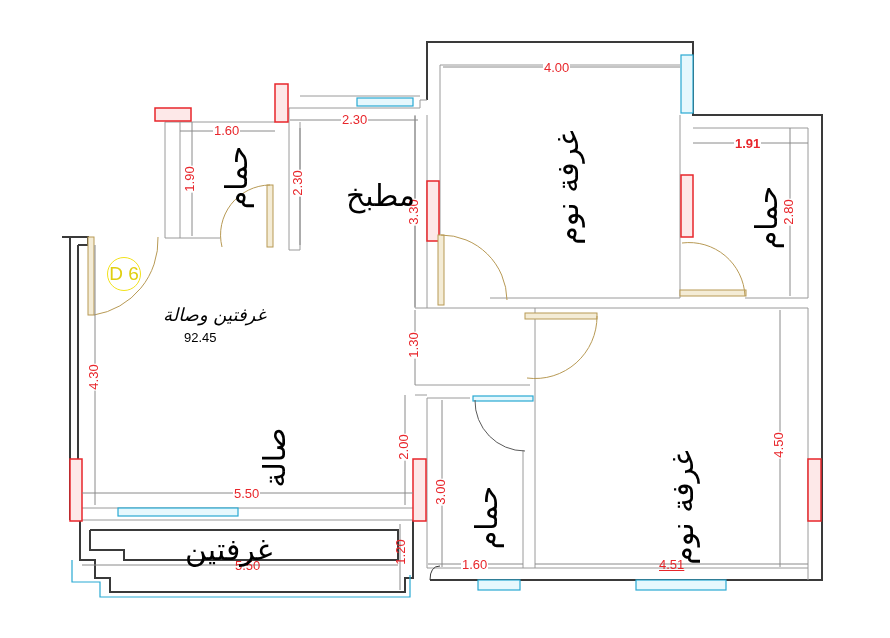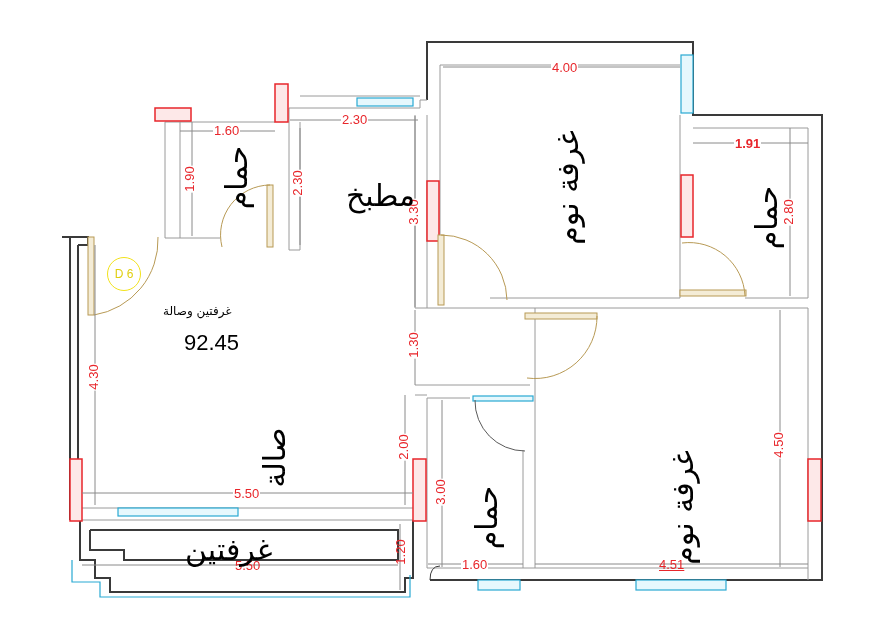--- a/index.html
+++ b/index.html
@@ -10,21 +10,21 @@
   .dim { stroke: #8a8a8a; stroke-width: 1; fill: none; }
   .col { fill: #fde8e8; stroke: #e8262b; stroke-width: 1.5; }
   .win { fill: #e6f8fd; stroke: #29a9d3; stroke-width: 1.2; }
   .door { fill: none; stroke: #b89a55; stroke-width: 1; }
   .doorleaf { fill: #f4ecd6; stroke: #b89a55; stroke-width: 1; }
   .bdoor { fill: none; stroke: #5a5a5a; stroke-width: 1; }
   .lbl { position: absolute; color: #000; white-space: nowrap; }
   .dimlbl { position: absolute; color: #e8262b; font-family: "Liberation Sans", sans-serif; font-size: 13px; white-space: nowrap; background: #fff; line-height: 14px; padding: 0 1px; }
   .vert { transform: rotate(-90deg); transform-origin: center center; }
   .roomname { font-size: 30px; font-family: "DejaVu Sans", sans-serif; }
-  .d6 { position: absolute; left: 107px; top: 257px; width: 32px; height: 32px; border: 1.5px solid #f2e21b; border-radius: 50%; color: #e0cf10; font-family: "Liberation Sans", sans-serif; font-size: 12px; text-align: center; line-height: 32px; }
+  .d6 { position: absolute; left: 107px; top: 257px; width: 32px; height: 32px; border: 1.5px solid #f2e21b; border-radius: 50%; color: #e0cf10; font-family: "Liberation Sans", sans-serif; font-size: 19px; text-align: center; line-height: 32px; }
 </style>
 </head>
 <body>
 
 <svg width="890" height="638" viewBox="0 0 890 638">
 
   <g>
 
     <polyline class="wall" points="427,100 427,42 693,42 693,115 822,115 822,580 757,580"></polyline>
     <polyline class="wall" points="822,580 430,580"></polyline>
@@ -126,21 +126,21 @@
     <line class="dim" x1="535" y1="564" x2="808" y2="564"></line>
     <line class="dim" x1="780" y1="310" x2="780" y2="567"></line>
   </g>
 </svg>
 
 <div class="dimlbl" style="left:213px;top:124px;">1.60</div>
 <div class="dimlbl vert" style="left:176px;top:172px;">1.90</div>
 <div class="dimlbl" style="left:341px;top:113px;">2.30</div>
 <div class="dimlbl vert" style="left:284px;top:176px;">2.30</div>
 <div class="dimlbl vert" style="left:400px;top:205px;">3.30</div>
-<div class="dimlbl" style="left:543px;top:61px;margin-left:8px;">4.00</div>
+<div class="dimlbl" style="left:543px;top:61px;">4.00</div>
 <div class="dimlbl" style="left:734px;top:137px;font-weight:bold;">1.91</div>
 <div class="dimlbl vert" style="left:775px;top:205px;">2.80</div>
 <div class="dimlbl vert" style="left:80px;top:370px;">4.30</div>
 <div class="dimlbl vert" style="left:400px;top:338px;">1.30</div>
 <div class="dimlbl vert" style="left:390px;top:440px;">2.00</div>
 <div class="dimlbl" style="left:233px;top:487px;">5.50</div>
 <div class="dimlbl" style="left:234px;top:559px;background:transparent;">5.50</div>
 <div class="dimlbl vert" style="left:387px;top:545px;background:transparent;">1.20</div>
 <div class="dimlbl vert" style="left:427px;top:485px;">3.00</div>
 <div class="dimlbl" style="left:461px;top:558px;">1.60</div>
@@ -149,15 +149,15 @@
 
 <div class="lbl roomname" style="left:205px;top:160px;transform:rotate(-90deg);">حمام</div>
 <div class="lbl roomname" style="left:314px;top:178px;margin-left:32px;">مطبخ</div>
 <div class="lbl roomname" style="left:510px;top:170px;transform:rotate(-90deg);">غرفة نوم</div>
 <div class="lbl roomname" style="left:735px;top:200px;transform:rotate(-90deg);">حمام</div>
 <div class="lbl roomname" style="left:245px;top:440px;transform:rotate(-90deg);">صالة</div>
 <div class="lbl roomname" style="left:185px;top:532px;">غرفتين</div>
 <div class="lbl roomname" style="left:455px;top:500px;transform:rotate(-90deg);">حمام</div>
 <div class="lbl roomname" style="left:625px;top:490px;transform:rotate(-90deg);">غرفة نوم</div>
 
-<div class="lbl" style="left:163px;top:304px;font-size:12px;">غرفتين وصالة</div>
-<div class="lbl" style="left:184px;top:330px;font-size:22px;font-family:'Liberation Sans',sans-serif;">92.45</div>
+<div class="lbl" style="left:163px;top:304px;font-size:18px;font-style:italic;">غرفتين وصالة</div>
+<div class="lbl" style="left:184px;top:330px;font-size:13px;font-family:'Liberation Sans',sans-serif;">92.45</div>
 <div class="d6">D 6</div>
 
 </body></html>

